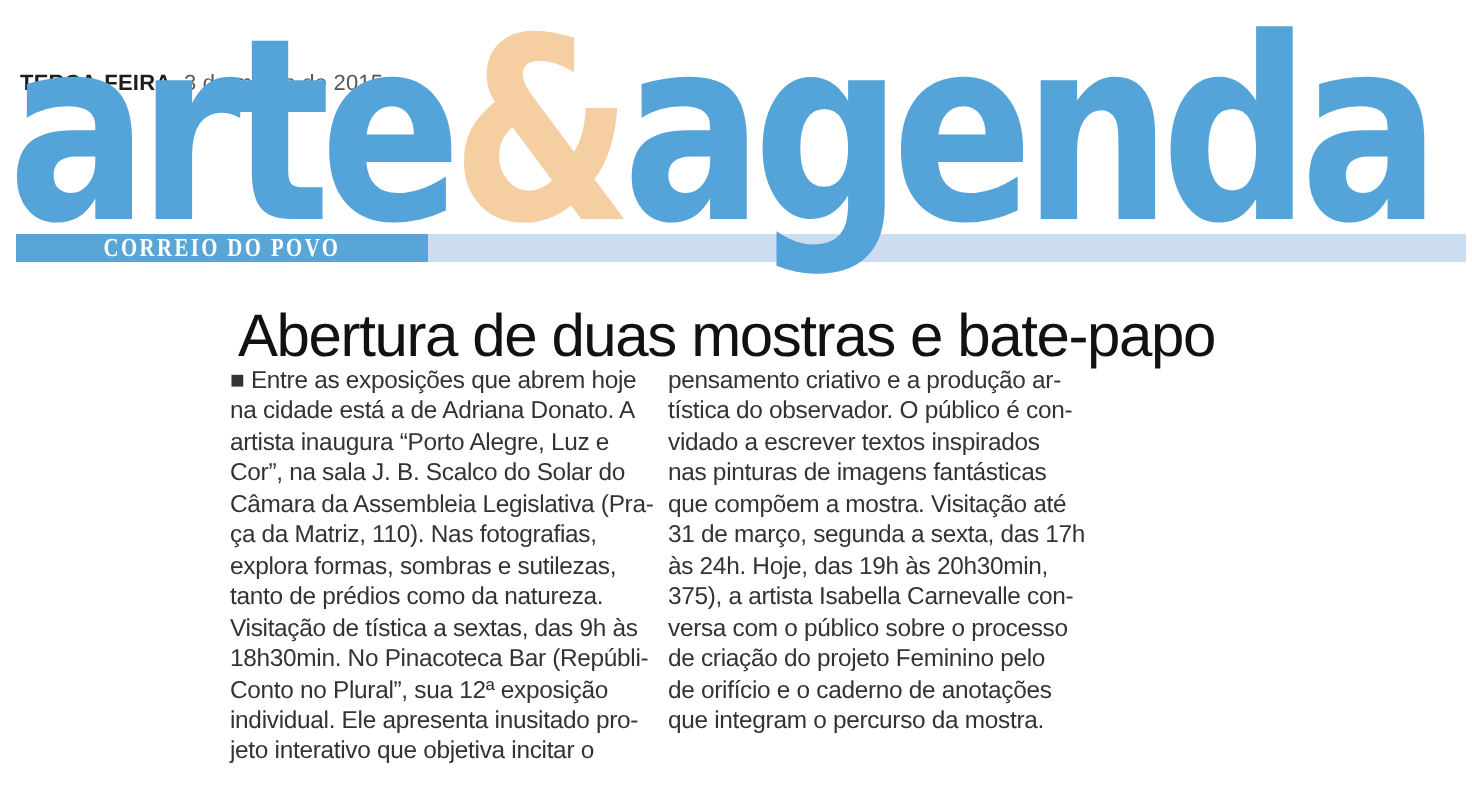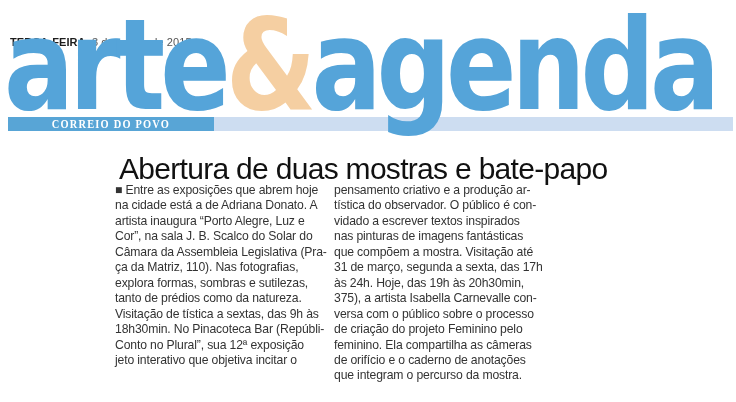--- a/index.html
+++ b/index.html
@@ -80,32 +80,32 @@
         <div class="line">na cidade está a de Adriana Donato. A</div>
         <div class="line">artista inaugura “Porto Alegre, Luz e</div>
         <div class="line">Cor”, na sala J. B. Scalco do Solar do</div>
         <div class="line">Câmara da Assembleia Legislativa (Pra-</div>
         <div class="line">ça da Matriz, 110). Nas fotografias,</div>
         <div class="line">explora formas, sombras e sutilezas,</div>
         <div class="line">tanto de prédios como da natureza.</div>
         <div class="line">Visitação de tística a sextas, das 9h às</div>
         <div class="line">18h30min. No Pinacoteca Bar (Repúbli-</div>
         <div class="line">Conto no Plural”, sua 12ª exposição</div>
+        <div class="line">individual. Ele apresenta inusitado pro-</div>
         <div class="line">jeto interativo que objetiva incitar o</div>
       </div>
     <div class="col">
         <div class="line">pensamento criativo e a produção ar-</div>
         <div class="line">tística do observador. O público é con-</div>
         <div class="line">vidado a escrever textos inspirados</div>
         <div class="line">nas pinturas de imagens fantásticas</div>
         <div class="line">que compõem a mostra. Visitação até</div>
         <div class="line">31 de março, segunda a sexta, das 17h</div>
         <div class="line">às 24h. Hoje, das 19h às 20h30min,</div>
         <div class="line">375), a artista Isabella Carnevalle con-</div>
         <div class="line">versa com o público sobre o processo</div>
         <div class="line">de criação do projeto Feminino pelo</div>
-        <div class="line">feminino. Ela compartilha as câmeras</div>
         <div class="line">de orifício e o caderno de anotações</div>
         <div class="line">que integram o percurso da mostra.</div>
       </div>
   </div>
 
 </div>
 
 </body></html>

